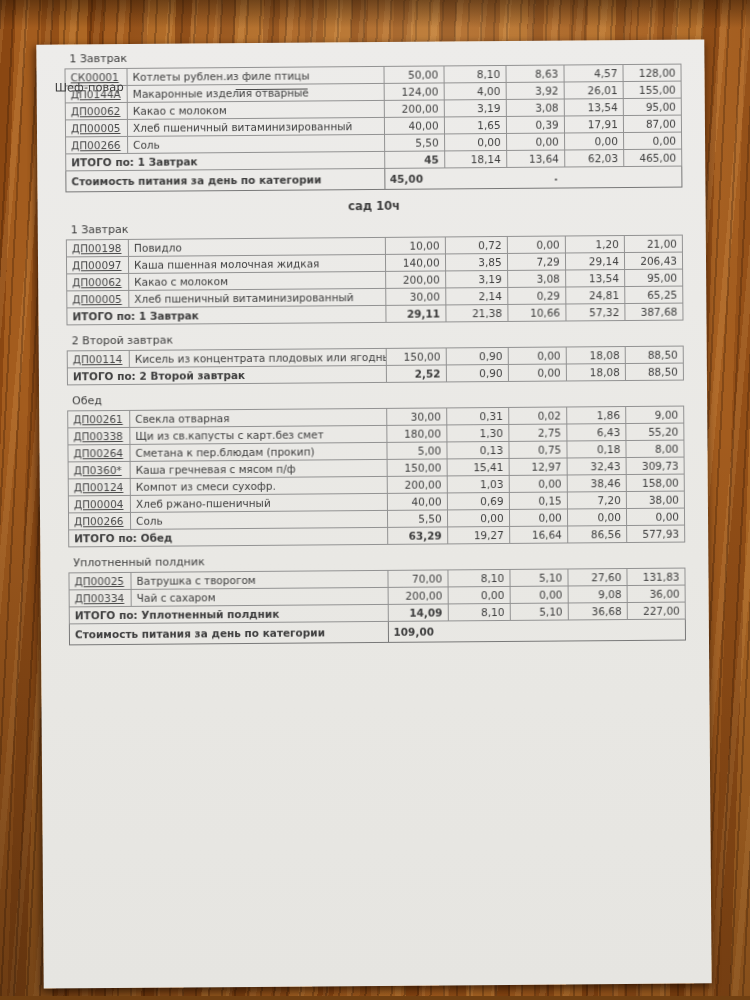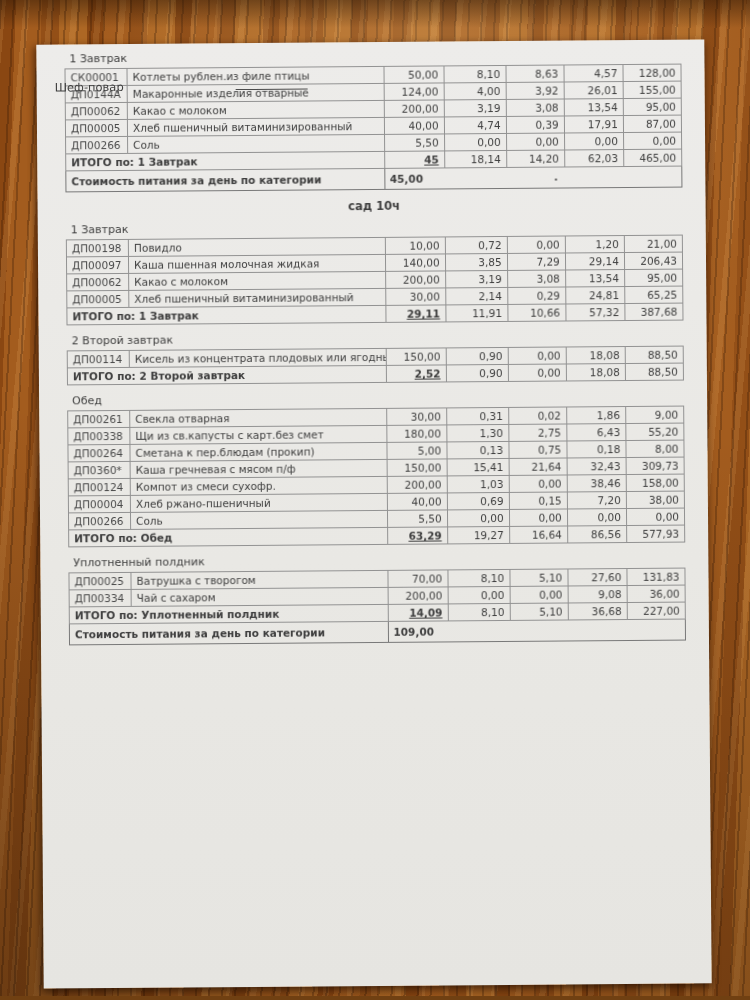--- a/index.html
+++ b/index.html
@@ -22,26 +22,26 @@
     background:linear-gradient(180deg,#edecea 0%,#e9e8e4 55%,#e6e5e1 100%);
     box-shadow:0 4px 9px rgba(25,10,0,0.5), -3px 2px 6px rgba(25,10,0,0.3);
     transform:rotate(-0.45deg);transform-origin:50% 50%;}
   .doc{position:absolute;left:28px;top:8px;width:620px;color:#3e3e3e;
        filter:blur(0.3px);}
   .section{margin-bottom:9px;}
   .section-title{font-size:11px;margin:0 0 2px 5px;line-height:14px;}
   table.menu{border-collapse:collapse;width:617px;table-layout:fixed;}
   table.menu td{border:1px solid #929292;font-size:10.5px;padding:0 5px;height:16px;
        overflow:hidden;white-space:nowrap;line-height:16px;}
-  td.cell-code{color:#4a4a4a;}
+  td.cell-code{color:#4a4a4a;text-decoration:underline;}
   td.num{text-align:right;}
   td.qty{padding-right:12px;}
   tr.total-row td{border-top:1px solid #6f6f6f;}
   .total-label{font-weight:bold;font-size:11px;}
-  .total-qty{font-weight:bold;text-decoration:underline;}
+  .total-qty{font-weight:bold;}
   tr.cost-row td{height:20px;border:1px solid #787878;}
   .cost-label{font-weight:bold;font-size:12.5px;}
   .cost-value{font-weight:bold;font-size:14px;padding-left:28px;position:relative;
        text-align:left;white-space:nowrap;}
   .stray-dot{position:absolute;left:57%;top:2px;font-size:11px;font-weight:bold;color:#555;}
   .center-note{width:617px;text-align:center;font-weight:bold;font-size:11.5px;
        margin:4px 0 8px 0;}
   .footer{position:relative;margin:36px 0 0 18px;font-size:11.5px;color:#3e3e3e;}
   .sig-line{display:inline-block;width:72px;height:1px;border-bottom:1.5px solid #4c4c4c;
        margin-left:108px;vertical-align:baseline;}
@@ -90,39 +90,39 @@
                 <td class="num qty">200,00</td>
                 <td class="num">3,19</td>
                 <td class="num">3,08</td>
                 <td class="num">13,54</td>
                 <td class="num">95,00</td>
               </tr>
               <tr class="item-row">
                 <td class="cell-code">ДП00005</td>
                 <td class="cell-name">Хлеб пшеничный витаминизированный</td>
                 <td class="num qty">40,00</td>
-                <td class="num">4,74</td>
+                <td class="num">1,65</td>
                 <td class="num">0,39</td>
                 <td class="num">17,91</td>
                 <td class="num">87,00</td>
               </tr>
               <tr class="item-row">
                 <td class="cell-code">ДП00266</td>
                 <td class="cell-name">Соль</td>
                 <td class="num qty">5,50</td>
                 <td class="num">0,00</td>
                 <td class="num">0,00</td>
                 <td class="num">0,00</td>
                 <td class="num">0,00</td>
               </tr>
               <tr class="total-row">
                 <td class="total-label" colspan="2">ИТОГО по: 1 Завтрак</td>
                 <td class="num qty total-qty">45</td>
                 <td class="num">18,14</td>
-                <td class="num">14,20</td>
+                <td class="num">13,64</td>
                 <td class="num">62,03</td>
                 <td class="num">465,00</td>
               </tr>
               <tr class="cost-row">
                 <td class="cost-label" colspan="2">Стоимость питания за день по категории</td>
                 <td class="cost-value" colspan="5">45,00<span class="stray-dot">.</span></td>
               </tr>
             </tbody>
           </table>
         </div>
@@ -172,21 +172,21 @@
                 <td class="cell-name">Хлеб пшеничный витаминизированный</td>
                 <td class="num qty">30,00</td>
                 <td class="num">2,14</td>
                 <td class="num">0,29</td>
                 <td class="num">24,81</td>
                 <td class="num">65,25</td>
               </tr>
               <tr class="total-row">
                 <td class="total-label" colspan="2">ИТОГО по: 1 Завтрак</td>
                 <td class="num qty total-qty">29,11</td>
-                <td class="num">11,91</td>
+                <td class="num">21,38</td>
                 <td class="num">10,66</td>
                 <td class="num">57,32</td>
                 <td class="num">387,68</td>
               </tr>
             </tbody>
           </table>
         </div>
         <div class="section">
           <div class="section-title">2 Второй завтрак</div>
           <table class="menu">
@@ -258,21 +258,21 @@
                 <td class="num">0,13</td>
                 <td class="num">0,75</td>
                 <td class="num">0,18</td>
                 <td class="num">8,00</td>
               </tr>
               <tr class="item-row">
                 <td class="cell-code">ДП0360*</td>
                 <td class="cell-name">Каша гречневая с мясом п/ф</td>
                 <td class="num qty">150,00</td>
                 <td class="num">15,41</td>
-                <td class="num">21,64</td>
+                <td class="num">12,97</td>
                 <td class="num">32,43</td>
                 <td class="num">309,73</td>
               </tr>
               <tr class="item-row">
                 <td class="cell-code">ДП00124</td>
                 <td class="cell-name">Компот из смеси сухофр.</td>
                 <td class="num qty">200,00</td>
                 <td class="num">1,03</td>
                 <td class="num">0,00</td>
                 <td class="num">38,46</td>

